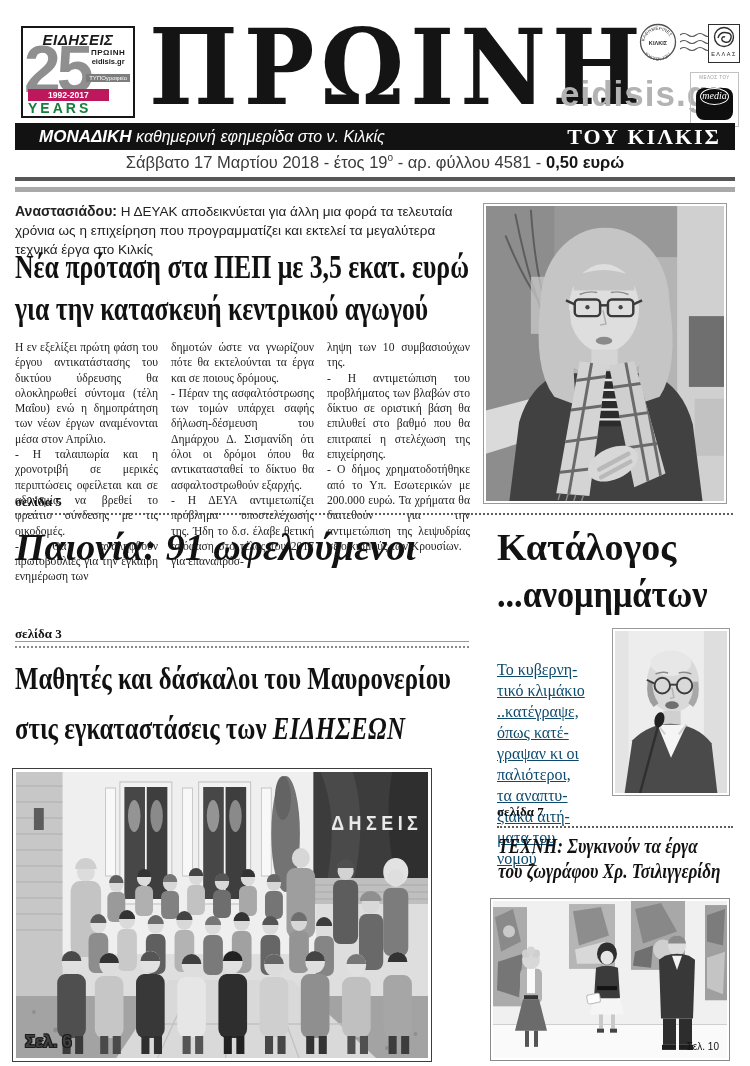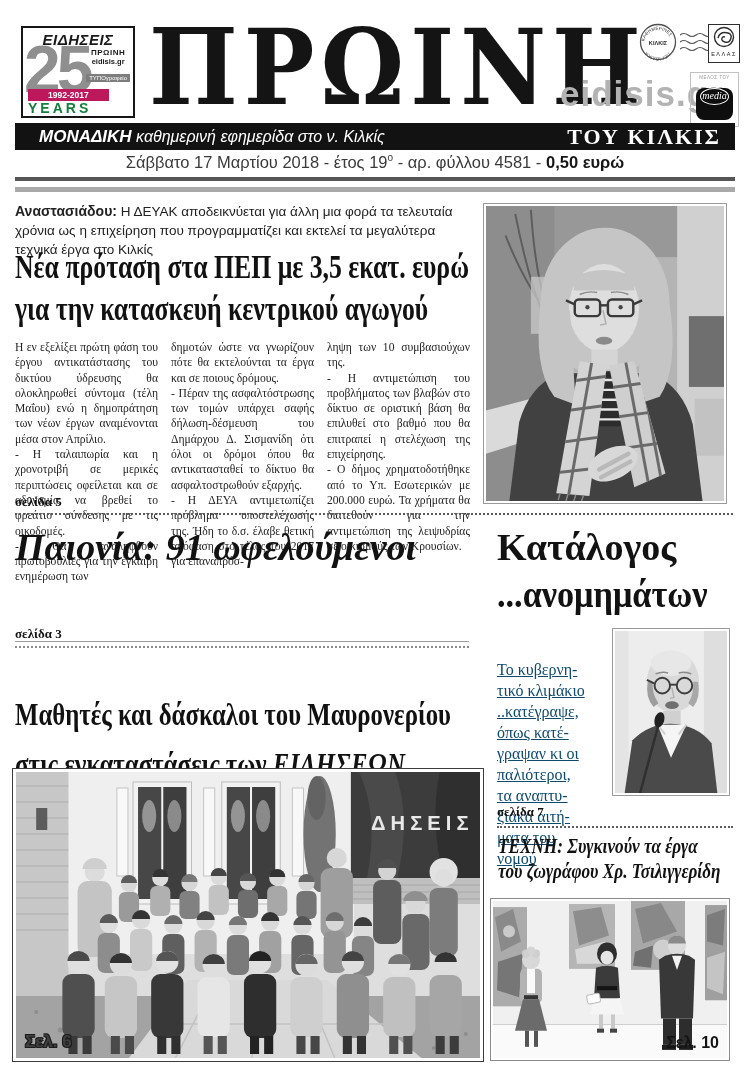--- a/index.html
+++ b/index.html
@@ -62,34 +62,34 @@
   .pref-5{left:15px;top:494px;}
   .dotted{border-top:2px dotted #5c5c5c;height:0;}
   .dot-a{left:15px;top:513px;width:718px;}
   .mixrule{left:15px;top:641px;width:454px;height:4px;border-top:1px solid #9a9a9a;border-bottom:2px dotted #8a8a8a;}
   .dot-b{left:497px;top:826px;width:236px;}
 
   
   .photo{background:#fff;box-sizing:border-box;}
   .photo svg{display:block;width:100%;height:100%;}
   .ph-woman{left:483px;top:203px;width:244px;height:301px;border:1px solid #9a9a9a;padding:2px;}
-  .ph-group{left:12px;top:768px;width:472px;height:294px;border:1px solid #3d3d3d;padding:3px;position:absolute;}
+  .ph-group{left:12px;top:768px;width:420px;height:294px;border:1px solid #3d3d3d;padding:3px;position:absolute;}
   .ph-man{left:612px;top:628px;width:118px;height:168px;border:1px solid #9a9a9a;padding:2px;}
   .ph-gallery{left:490px;top:898px;width:240px;height:163px;border:1px solid #8a8a8a;padding:2px;position:absolute;}
   .cap-six{position:absolute;left:12px;bottom:9px;font-family:"Liberation Sans",sans-serif;font-weight:bold;
            font-size:17px;color:#404040;text-shadow:1px 1px 0 #1c1c1c,-1px -1px 0 #1c1c1c,1px -1px 0 #1c1c1c,-1px 1px 0 #1c1c1c;}
-  .cap-ten{position:absolute;right:10px;bottom:8px;font-family:"Liberation Sans",sans-serif;font-weight:bold;
-           font-size:16px;color:#141414;}
+  .cap-ten{position:absolute;right:10px;bottom:8px;font-family:"Liberation Sans",sans-serif;font-weight:normal;
+           font-size:10px;color:#141414;}
 
   
   .paionia-h{left:15px;top:524px;width:470px;font-style:italic;font-weight:bold;font-size:38px;line-height:1.26;color:#121212;}
   .pref-3{left:15px;top:626px;}
 
   
-  .mavro-h{left:15px;top:654px;width:475px;font-weight:bold;font-size:31px;line-height:1.6;color:#111;margin-top:36px;}
+  .mavro-h{left:15px;top:654px;width:475px;font-weight:bold;font-size:31px;line-height:1.6;color:#111;}
   .mavro-h .fitline{display:inline-block;white-space:nowrap;transform:scaleX(.8);transform-origin:left;}
   .mavro-h .em{font-style:italic;letter-spacing:.5px;}
 
   
   .kat-h{left:497px;top:524px;width:240px;font-weight:bold;font-size:38px;line-height:1.23;color:#121212;}
   .kat-h .fitline{display:inline-block;white-space:nowrap;transform:scaleX(.9);transform-origin:left;}
   .kat-body{left:497px;top:660px;width:114px;font-size:16px;line-height:1.31;white-space:pre-line;color:#0c4a6e;text-decoration:underline;}
   .pref-7{left:497px;top:804px;}
 
   

